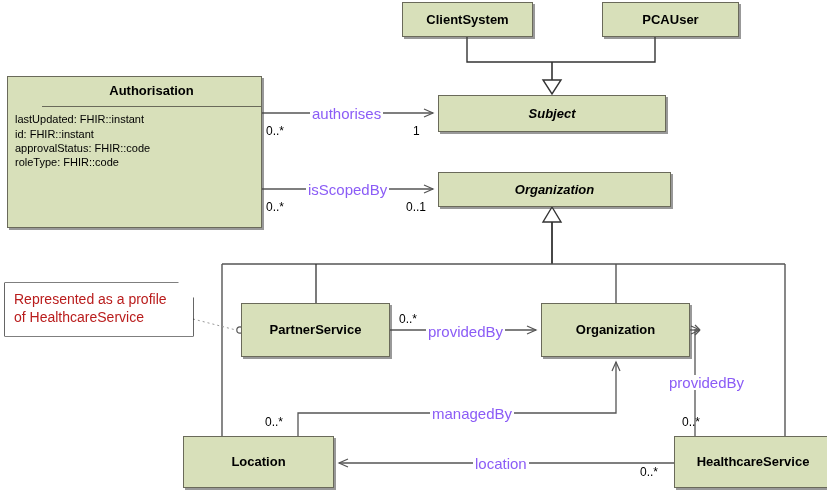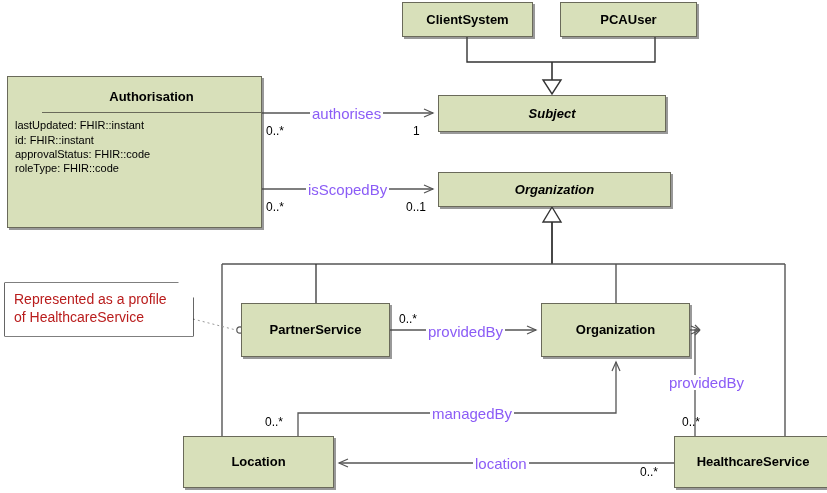--- a/index.html
+++ b/index.html
@@ -45,21 +45,21 @@
   .cls-name.abstract {
     font-style: italic;
   }
   .simple-class .cls-name {
     position: absolute;
     left: 0; right: 0;
     top: 50%;
     transform: translateY(-50%);
   }
   .compartment-title {
-    padding: 13px 4px 8px 4px;
+    padding: 7px 4px 8px 4px;
     border-bottom: 1px solid #6a6a5a;
     margin-left: 34px;
   }
   .attr-list {
     padding: 5px 0 6px 7px;
     font-size: 11px;
     color: #000000;
     line-height: 1.30;
   }
   .attr-item { white-space: pre; }
@@ -180,21 +180,21 @@
     <g>
       <path d="M5,283 L178,283 L193,298 L193,336 L5,336 Z" fill="#ffffff" stroke="#000000" stroke-width="1.2"></path>
       <path d="M178,283 L178,298 L193,298" fill="none" stroke="#000000" stroke-width="1.2"></path>
     </g>
   </svg>
 
   <div class="uml-class simple-class" style="left:402px; top:2px; width:131px; height:35px;">
     <div class="cls-name">ClientSystem</div>
   </div>
 
-  <div class="uml-class simple-class" style="left:560px; top:2px; width:137px; height:35px;">
+  <div class="uml-class simple-class" style="left:602px; top:2px; width:137px; height:35px;">
     <div class="cls-name">PCAUser</div>
   </div>
 
   <div class="uml-class simple-class" style="left:438px; top:95px; width:228px; height:37px;">
     <div class="cls-name abstract">Subject</div>
   </div>
 
   <div class="uml-class simple-class" style="left:438px; top:172px; width:233px; height:35px;">
     <div class="cls-name abstract">Organization</div>
   </div>

